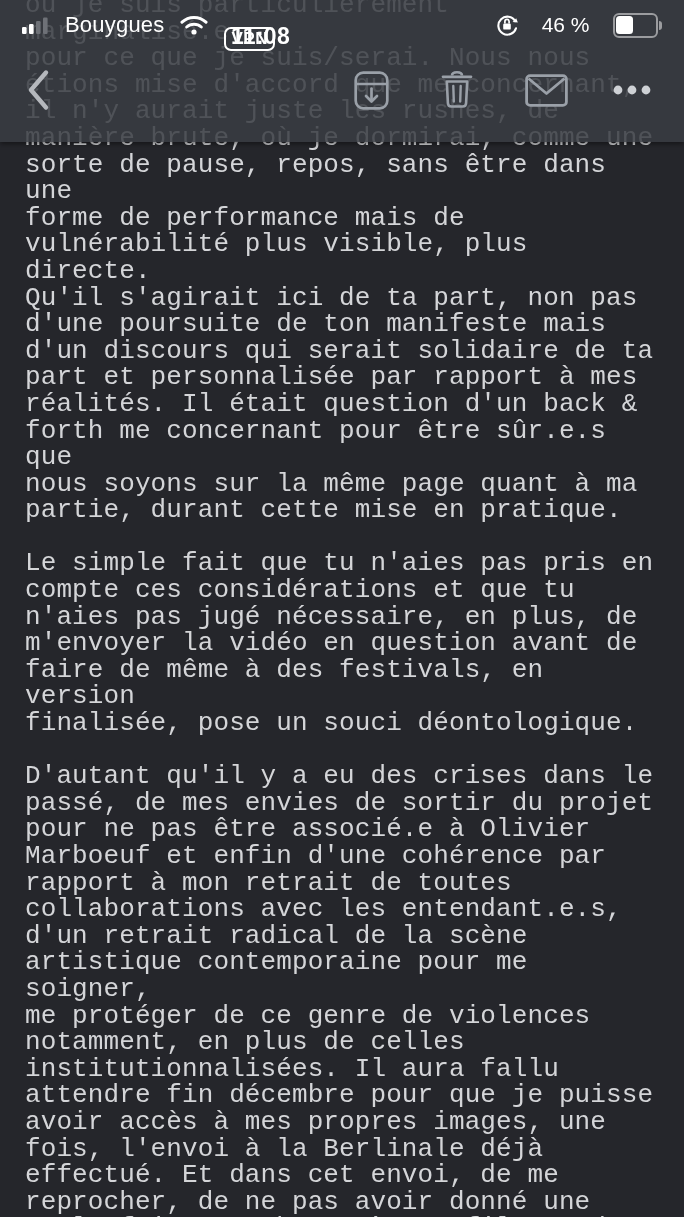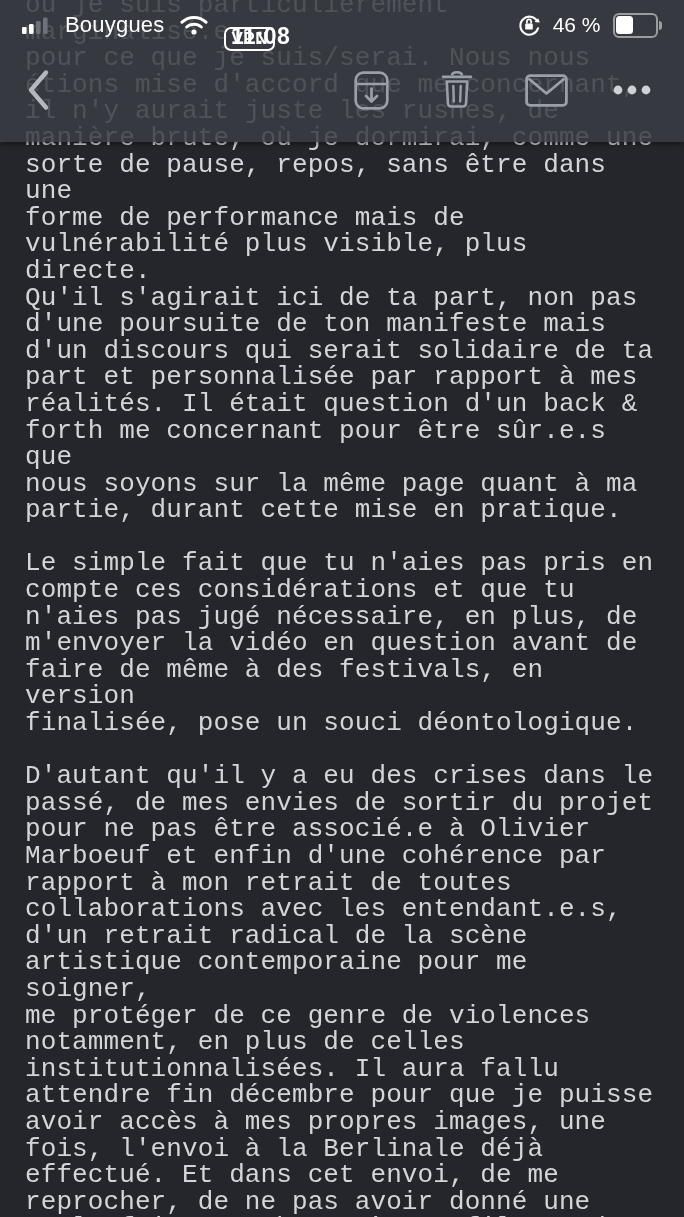--- a/index.html
+++ b/index.html
@@ -47,21 +47,21 @@
     color:#ffffff;font-size:17px;font-weight:700;letter-spacing:0.5px;
     border:2.2px solid #ffffff;border-radius:7px;
     padding:0px 5px 0 5px;line-height:20px;margin-top:28px;
   }
   .sb-time{
     position:absolute;left:231px;top:12px;
     color:#ffffff;font-size:23px;font-weight:600;letter-spacing:0.3px;margin-top:11px;
   }
   .sb-right{
     position:absolute;right:22px;top:0;height:50px;
-    display:flex;align-items:center;gap:12px;
+    display:flex;align-items:center;gap:23px;
   }
   .battery-wrap{display:flex;align-items:center;}
   .battery{
     width:38px;height:18px;
     border:2px solid rgba(255,255,255,0.5);
     border-radius:6px;
     padding:1.5px;
     box-sizing:content-box;
   }
   .battery-fill{height:100%;background:#ffffff;border-radius:3.5px;}

